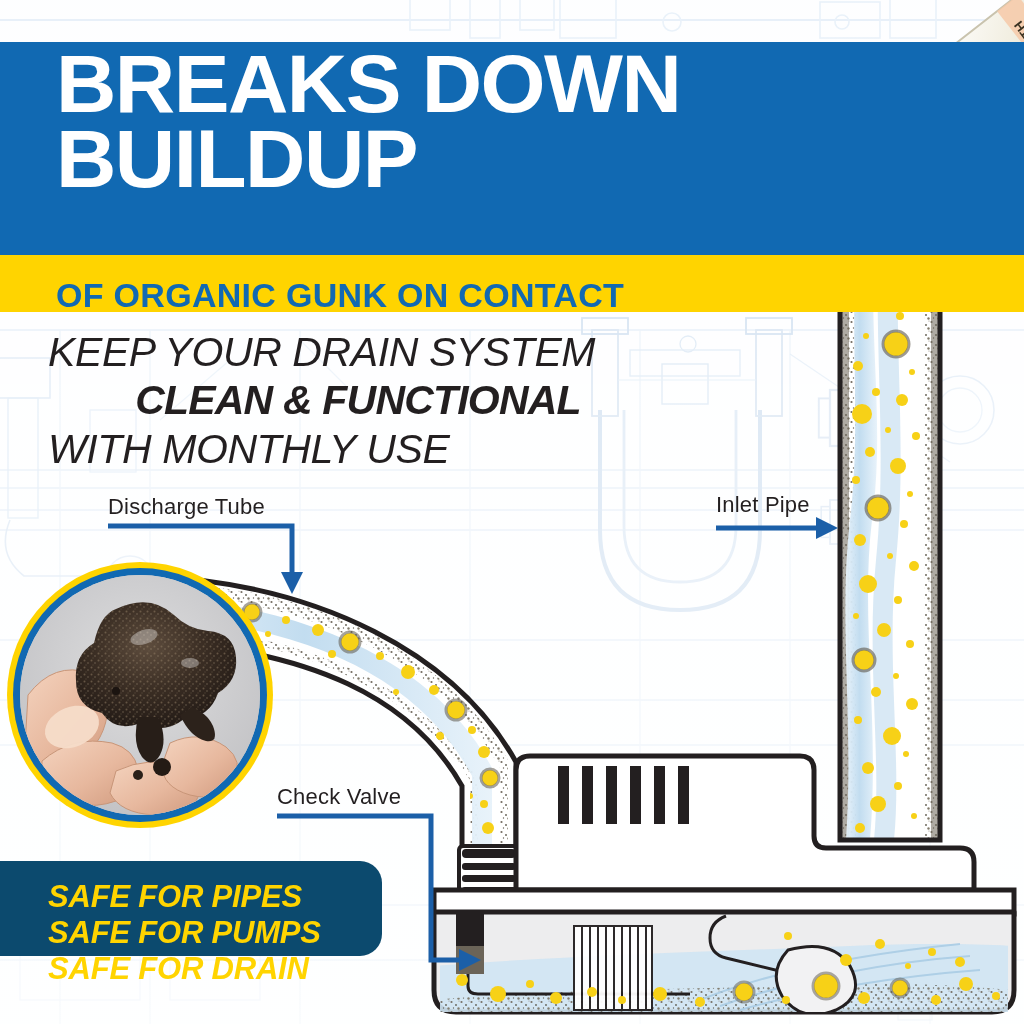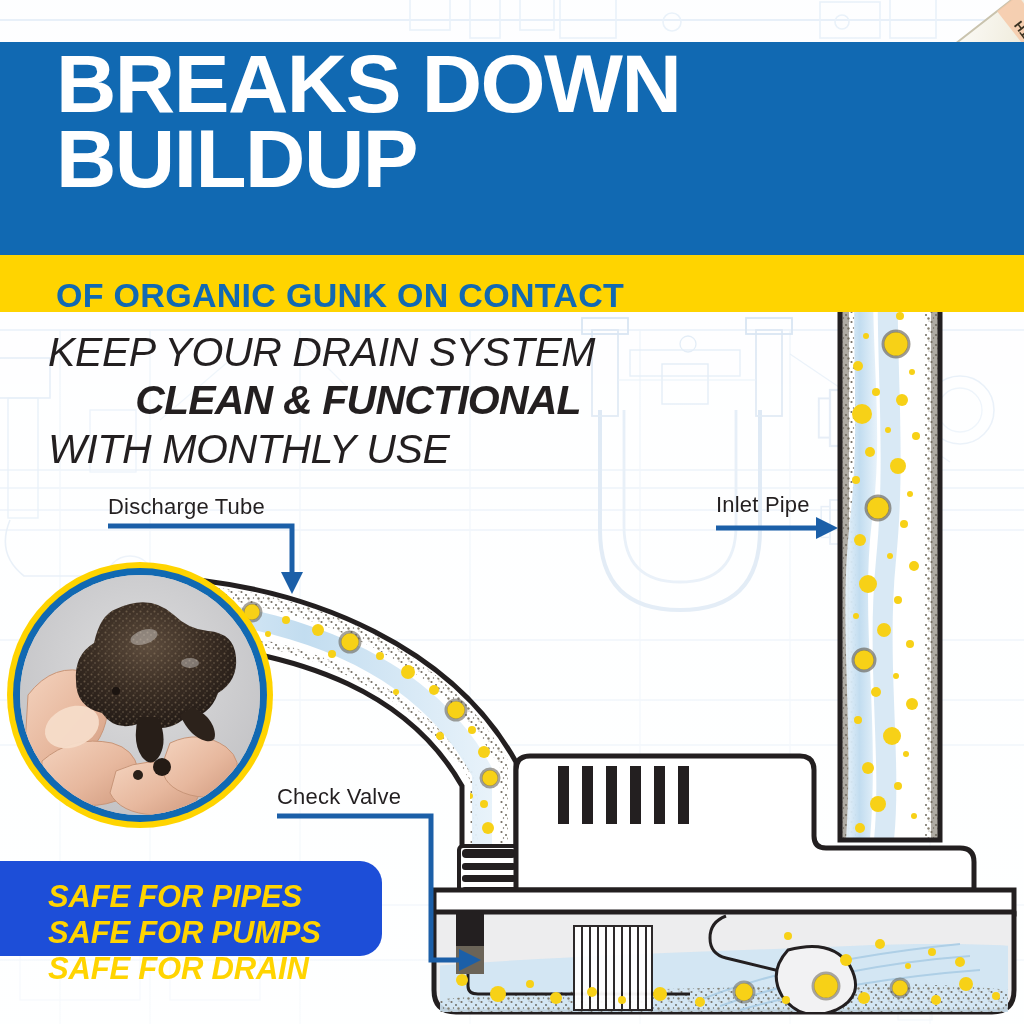--- a/index.html
+++ b/index.html
@@ -50,21 +50,21 @@
   .callout{position:absolute;}
   .callout .txt{
     font-size:22px;color:#231f20;letter-spacing:0.2px;white-space:nowrap;
     font-family:"Liberation Sans","DejaVu Sans",sans-serif;
   }
   .callout svg{display:block;overflow:visible;}
 
   
   .badge{
     position:absolute;left:0;top:861px;width:382px;height:95px;
-    background:#1d4ed8;border-radius:0 22px 22px 0;
+    background:#0c4a6e;border-radius:0 22px 22px 0;
   }
   .badge .line{
     color:#FFD400;font-weight:bold;font-style:italic;
     font-size:31px;line-height:1.16;letter-spacing:-0.2px;
     white-space:nowrap;
   }
   .badge .inner{position:absolute;left:48px;top:18px;}
 
   
   .photo-inset{

